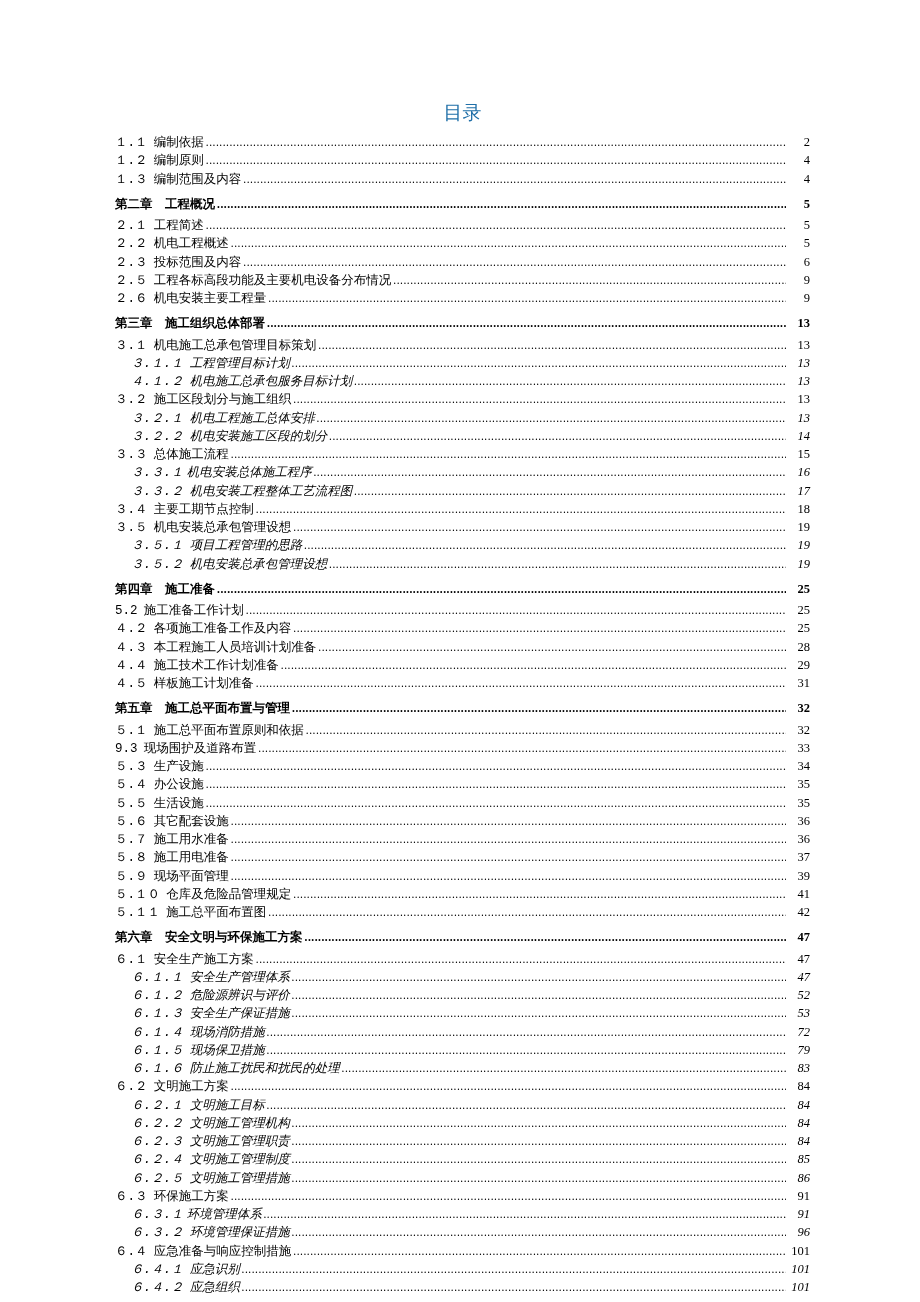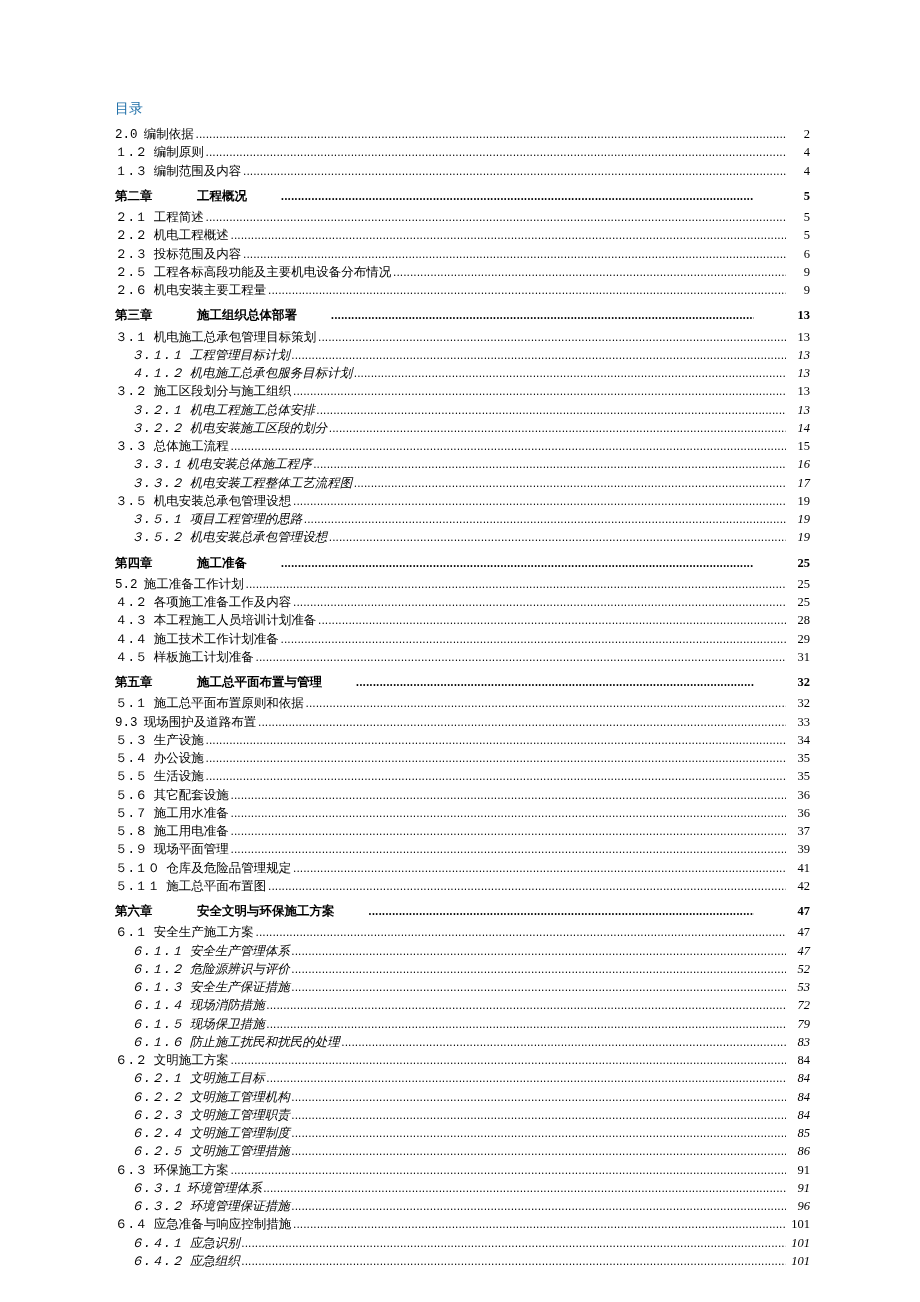--- a/index.html
+++ b/index.html
@@ -11,23 +11,24 @@
     padding: 0;
   }
   .page {
     width: 920px;
     margin: 0 auto;
     padding: 100px 110px 180px 115px;
     box-sizing: border-box;
   }
   .toc-title {
     color: #1f6fa8;
-    font-size: 14px;
+    font-size: 19px;
     margin-bottom: 8px;
     font-family: "SimSun", serif;
+    text-align: center;
   }
   .toc-line {
     display: flex;
     align-items: baseline;
     line-height: 1.3;
     margin: 1px 0;
     white-space: nowrap;
   }
   .toc-num {
     font-family: "SimSun", "Courier New", monospace;
@@ -60,39 +61,38 @@
   .chapter .leader::after {
     font-weight: bold;
     color: #000;
   }
   .chapter .toc-page {
     font-weight: bold;
   }
   .chapter {
     margin-top: 8px;
     margin-bottom: 4px;
-    gap: 32px;
   }
   .sub {
     font-style: italic;
     font-family: "KaiTi", "SimSun", serif;
     padding-left: 16px;
   }
   .level2 {
     padding-left: 0px;
   }
 </style>
 </head>
 <body>
 
 <div class="page">
   <div class="toc-title">目录</div>
   <div id="toc">
       <div class="toc-line level2">
-        <span class="toc-num">2.0</span>
+        <span class="toc-num">１.１</span>
         <span class="toc-label">  编制依据</span>
         <span class="leader"></span>
         <span class="toc-page">2</span>
       </div>
       <div class="toc-line level2">
         <span class="toc-num">１.２</span>
         <span class="toc-label">  编制原则</span>
         <span class="leader"></span>
         <span class="toc-page">4</span>
       </div>
@@ -190,20 +190,26 @@
         <span class="toc-num">３.３.１</span>
         <span class="toc-label"> 机电安装总体施工程序</span>
         <span class="leader"></span>
         <span class="toc-page">16</span>
       </div>
       <div class="toc-line sub">
         <span class="toc-num">３.３.２</span>
         <span class="toc-label">  机电安装工程整体工艺流程图</span>
         <span class="leader"></span>
         <span class="toc-page">17</span>
+      </div>
+      <div class="toc-line level2">
+        <span class="toc-num">３.４</span>
+        <span class="toc-label">  主要工期节点控制</span>
+        <span class="leader"></span>
+        <span class="toc-page">18</span>
       </div>
       <div class="toc-line level2">
         <span class="toc-num">３.５</span>
         <span class="toc-label">  机电安装总承包管理设想</span>
         <span class="leader"></span>
         <span class="toc-page">19</span>
       </div>
       <div class="toc-line sub">
         <span class="toc-num">３.５.１</span>
         <span class="toc-label">  项目工程管理的思路</span>

